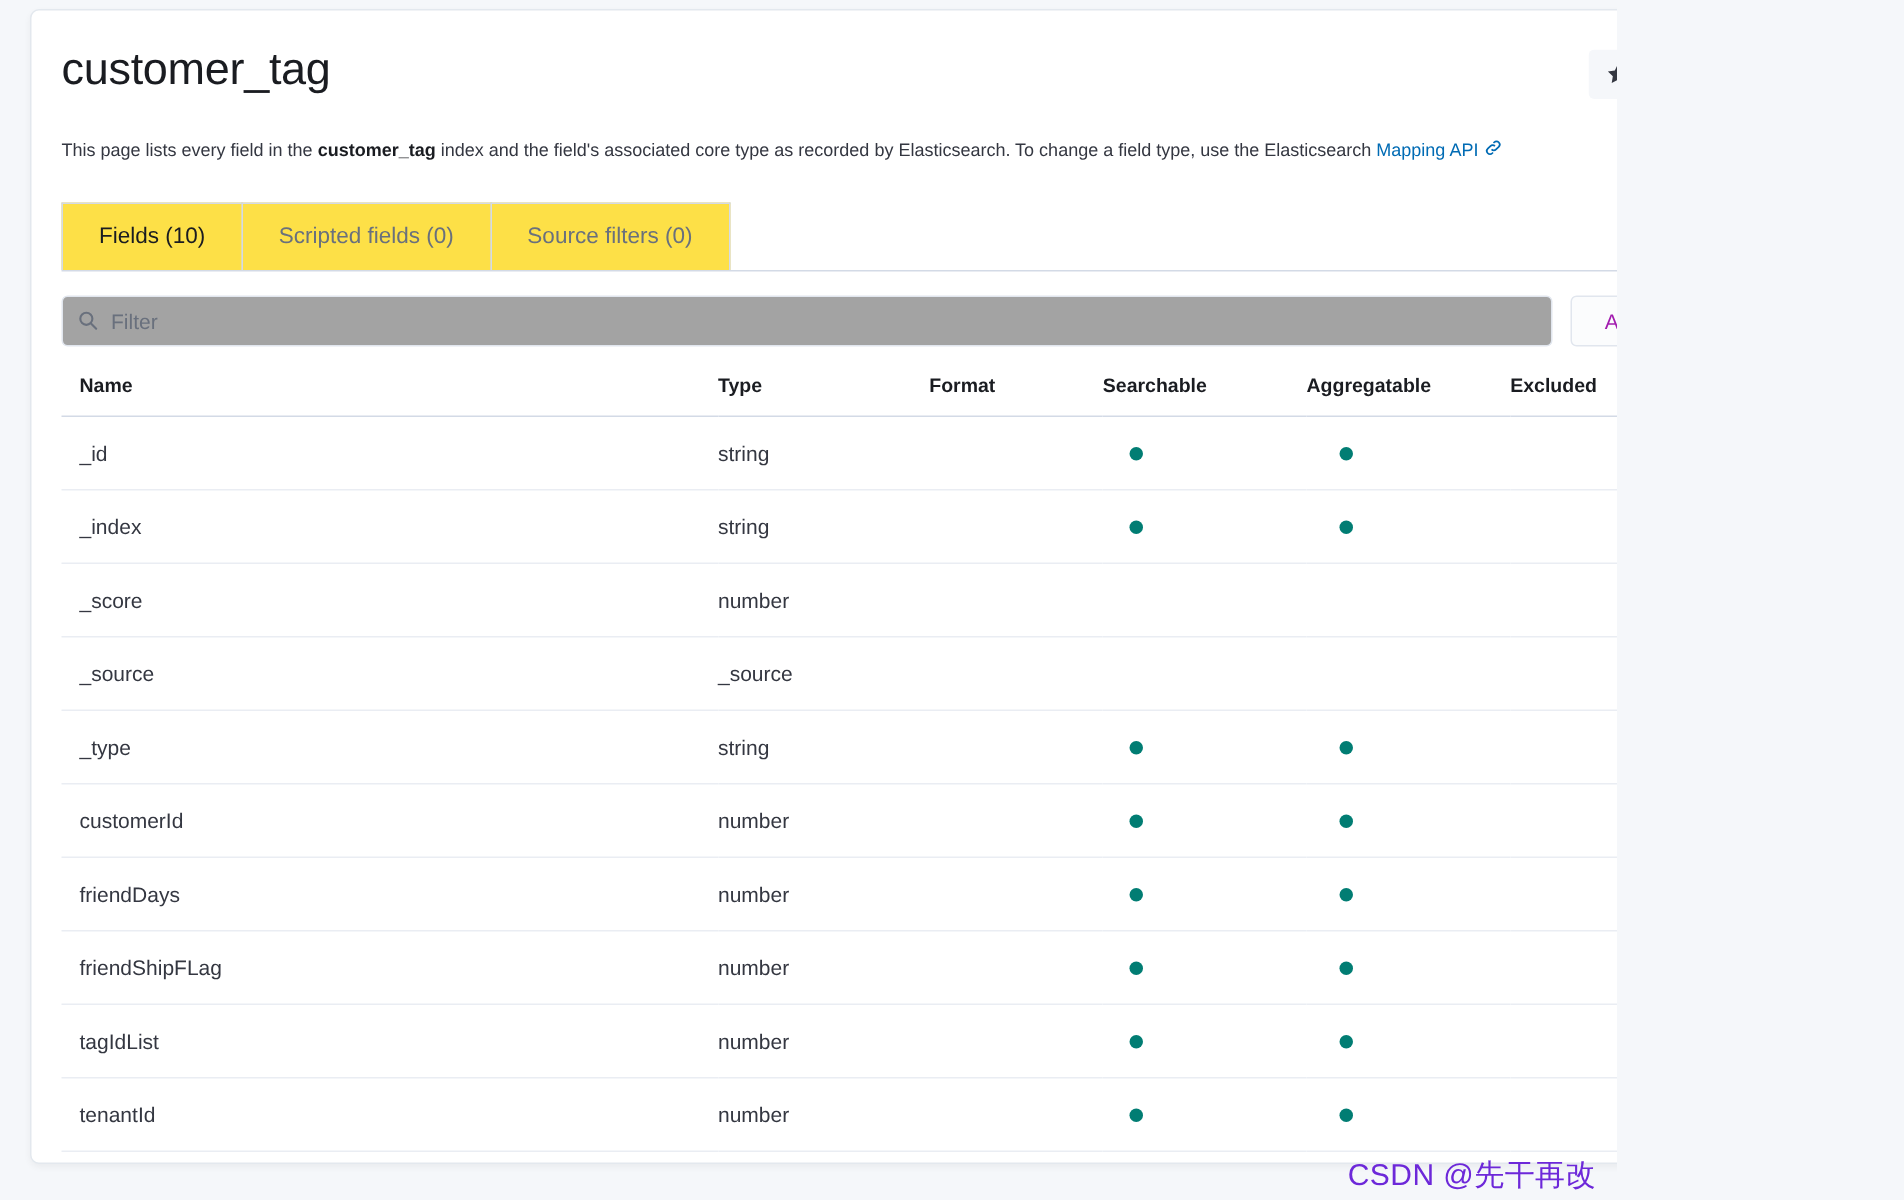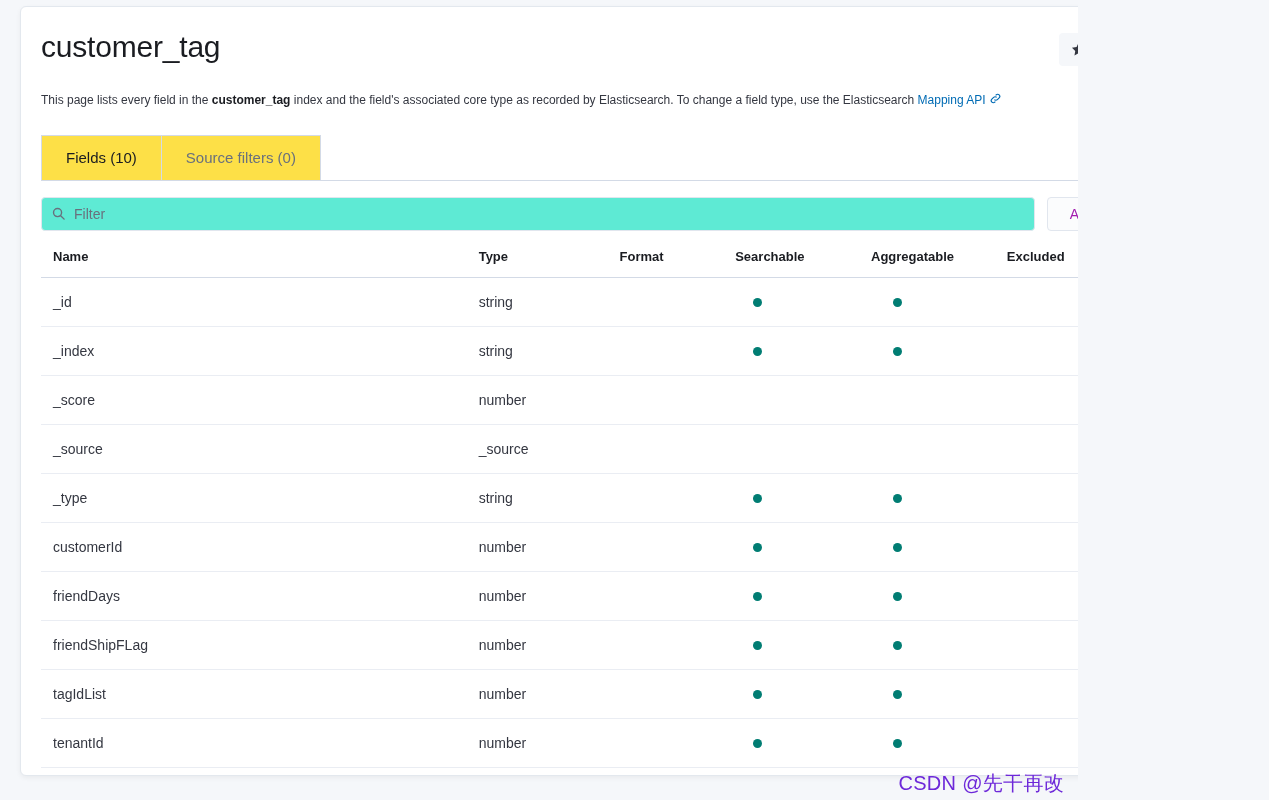--- a/index.html
+++ b/index.html
@@ -80,21 +80,21 @@
     margin-top: 16px;
   }
   .search-wrap {
     flex: 1; position: relative; height: 34px;
   }
   .search-input {
     width: 100%; height: 34px;
     padding: 0 10px 0 32px;
     font-size: 14px; font-family: "Liberation Sans", sans-serif;
     color: #343741;
-    background: #5eead4;
+    background: #a3a3a3;
     border: 1px solid #e1e6ee; border-radius: 4px;
     outline: none;
   }
   .search-input::placeholder { color: #69707d; }
   .search-ico {
     position: absolute; left: 10px; top: 9px; pointer-events: none;
   }
   .type-select {
     height: 34px; min-width: 146px;
     display: flex; align-items: center; justify-content: center; gap: 10px;
@@ -200,20 +200,21 @@
 
       <p class="description">
         <span>This page lists every field in the </span><b>customer_tag</b><span> index and the field's associated core type as recorded by Elasticsearch. To change a field type, use the Elasticsearch </span><a class="link">Mapping API</a><span class="link-ico"><svg width="13" height="13" viewBox="0 0 16 16" fill="none" stroke="#006bb4" stroke-width="1.4">
               <path d="M6.6 9.4a2.6 2.6 0 0 0 3.7 0l2.2-2.2a2.6 2.6 0 0 0-3.7-3.7l-.6.6"></path>
               <path d="M9.4 6.6a2.6 2.6 0 0 0-3.7 0L3.5 8.8a2.6 2.6 0 0 0 3.7 3.7l.6-.6"></path>
             </svg></span>
       </p>
 
       <div class="tabs">
         <div class="tab active">Fields (10)</div>
+        <div class="tab">Scripted fields (0)</div>
         <div class="tab">Source filters (0)</div>
       </div>
 
       <div class="toolbar">
         <div class="search-wrap">
           <span class="search-ico">
             <svg width="15" height="15" viewBox="0 0 16 16" fill="none" stroke="#69707d" stroke-width="1.5">
               <circle cx="7" cy="7" r="4.3"></circle>
               <path d="M10.3 10.3L14 14" stroke-linecap="round"></path>
             </svg>

